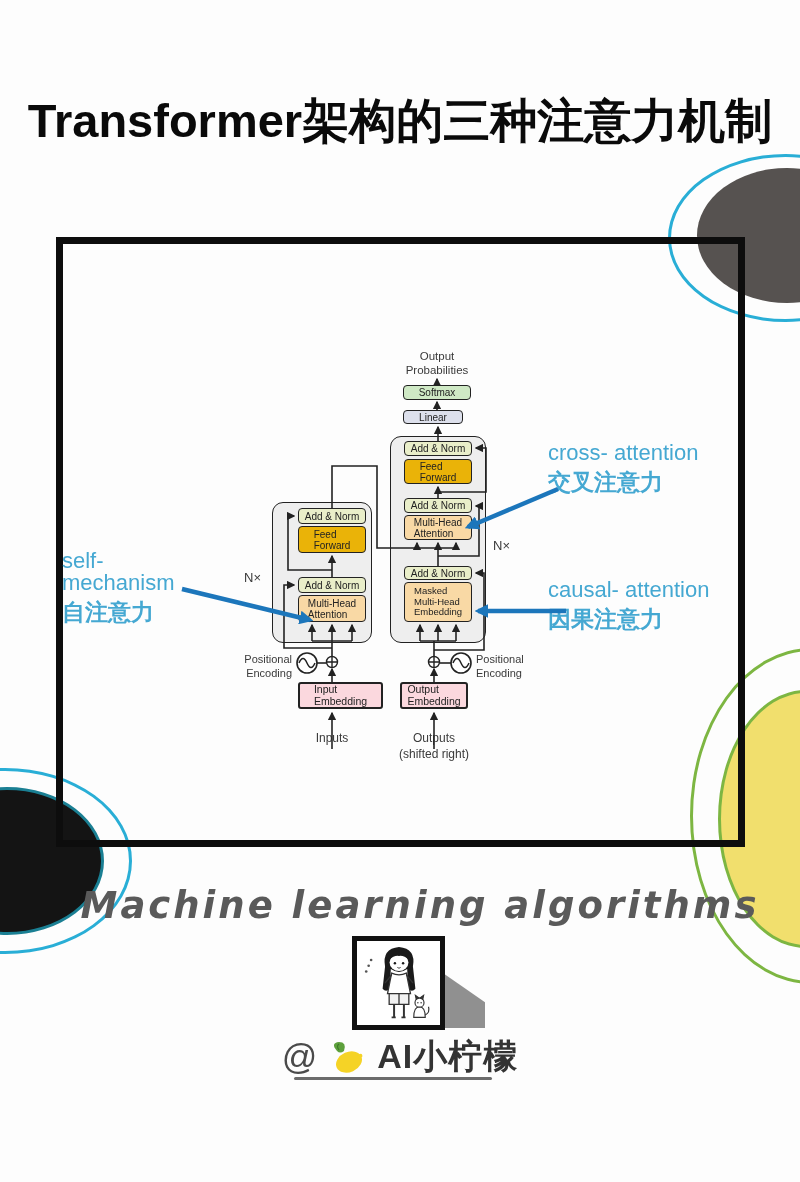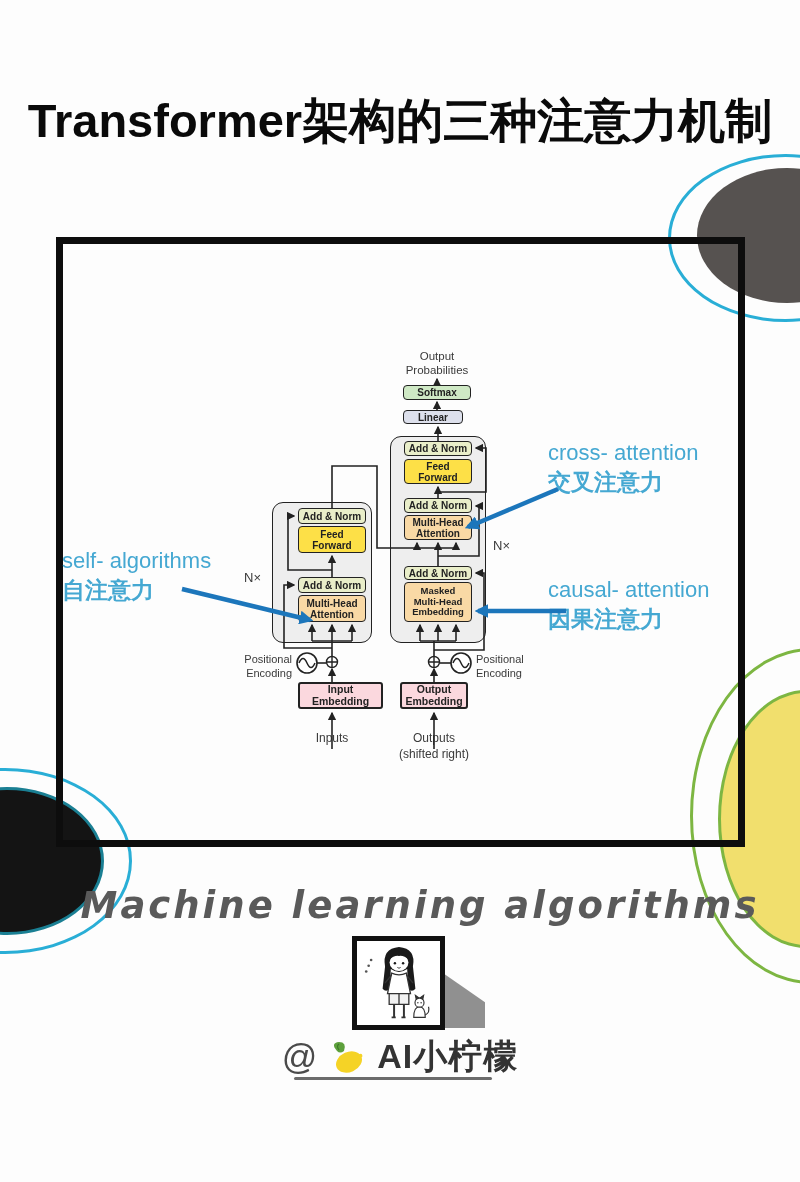--- a/index.html
+++ b/index.html
@@ -26,28 +26,28 @@
 
   
   .note { position:absolute; z-index:3; left:100px; top:379px; width:310px;
     font-size:20px; line-height:27px; font-weight:500; color:#1c1c1c; }
   .note .hl { color:#3b8ec4; }
 
   
   .gbox { position:absolute; z-index:3; background:#eeeeee; border:1.8px solid #222;
     border-radius:11px; }
   .wbox { position:absolute; z-index:4; border:1.5px solid #222; border-radius:4px;
-    display:flex; align-items:center; justify-content:center; text-align:center;
-    font-size:10px; line-height:1.1; font-weight:700; color:#222; white-space:pre-line; }
+    display:flex; align-items:center; justify-content:center; 
+    font-size:10px; line-height:1.1; font-weight:400; color:#222; white-space:pre-line; }
   .lbl { position:absolute; z-index:4; color:#3a3a3a; white-space:pre-line; text-align:center; }
 
   .bg-softmax { background:#cfe9c5; }
   .bg-linear  { background:#dde0ec; }
   .bg-addnorm { background:#e9eec9; }
-  .bg-ff      { background:#fde047; }
+  .bg-ff      { background:#eab308; }
   .bg-att     { background:#f9d9a5; }
   .bg-emb     { background:#fbd8de; border-width:2px; border-radius:3px; }
 
   
   .ann { position:absolute; z-index:5; color:#45a8d2; text-align:left; line-height:1.0; }
   .ann .en { font-size:22px; font-weight:500; display:block; }
   .ann .zh { font-size:23px; font-weight:600; display:block; margin-top:7px; }
 
   svg.wires { position:absolute; z-index:6; left:0; top:0; pointer-events:none; }
 
@@ -118,21 +118,21 @@
   <div class="lbl" style="left:394px; top:731px; width:80px; font-size:12px; line-height:1.3;">Outputs
 (shifted right)</div>
   <div class="lbl" style="left:236px; top:652px; width:56px; font-size:11px; line-height:1.3; text-align:right;">Positional
 Encoding</div>
   <div class="lbl" style="left:476px; top:652px; width:60px; font-size:11px; line-height:1.3; text-align:left;">Positional
 Encoding</div>
   <div class="lbl" style="left:244px; top:570px; font-size:13px;">N×</div>
   <div class="lbl" style="left:493px; top:538px; font-size:13px;">N×</div>
 
   <div class="ann" style="left:62px; top:550px; width:152px;">
-    <span class="en">self- algorithms</span>
+    <span class="en">self- mechanism</span>
     <span class="zh">自注意力</span>
   </div>
   <div class="ann" style="left:548px; top:442px; width:165px;">
     <span class="en">cross- attention</span>
     <span class="zh">交叉注意力</span>
   </div>
   <div class="ann" style="left:548px; top:579px; width:170px;">
     <span class="en">causal- attention</span>
     <span class="zh">因果注意力</span>
   </div>

